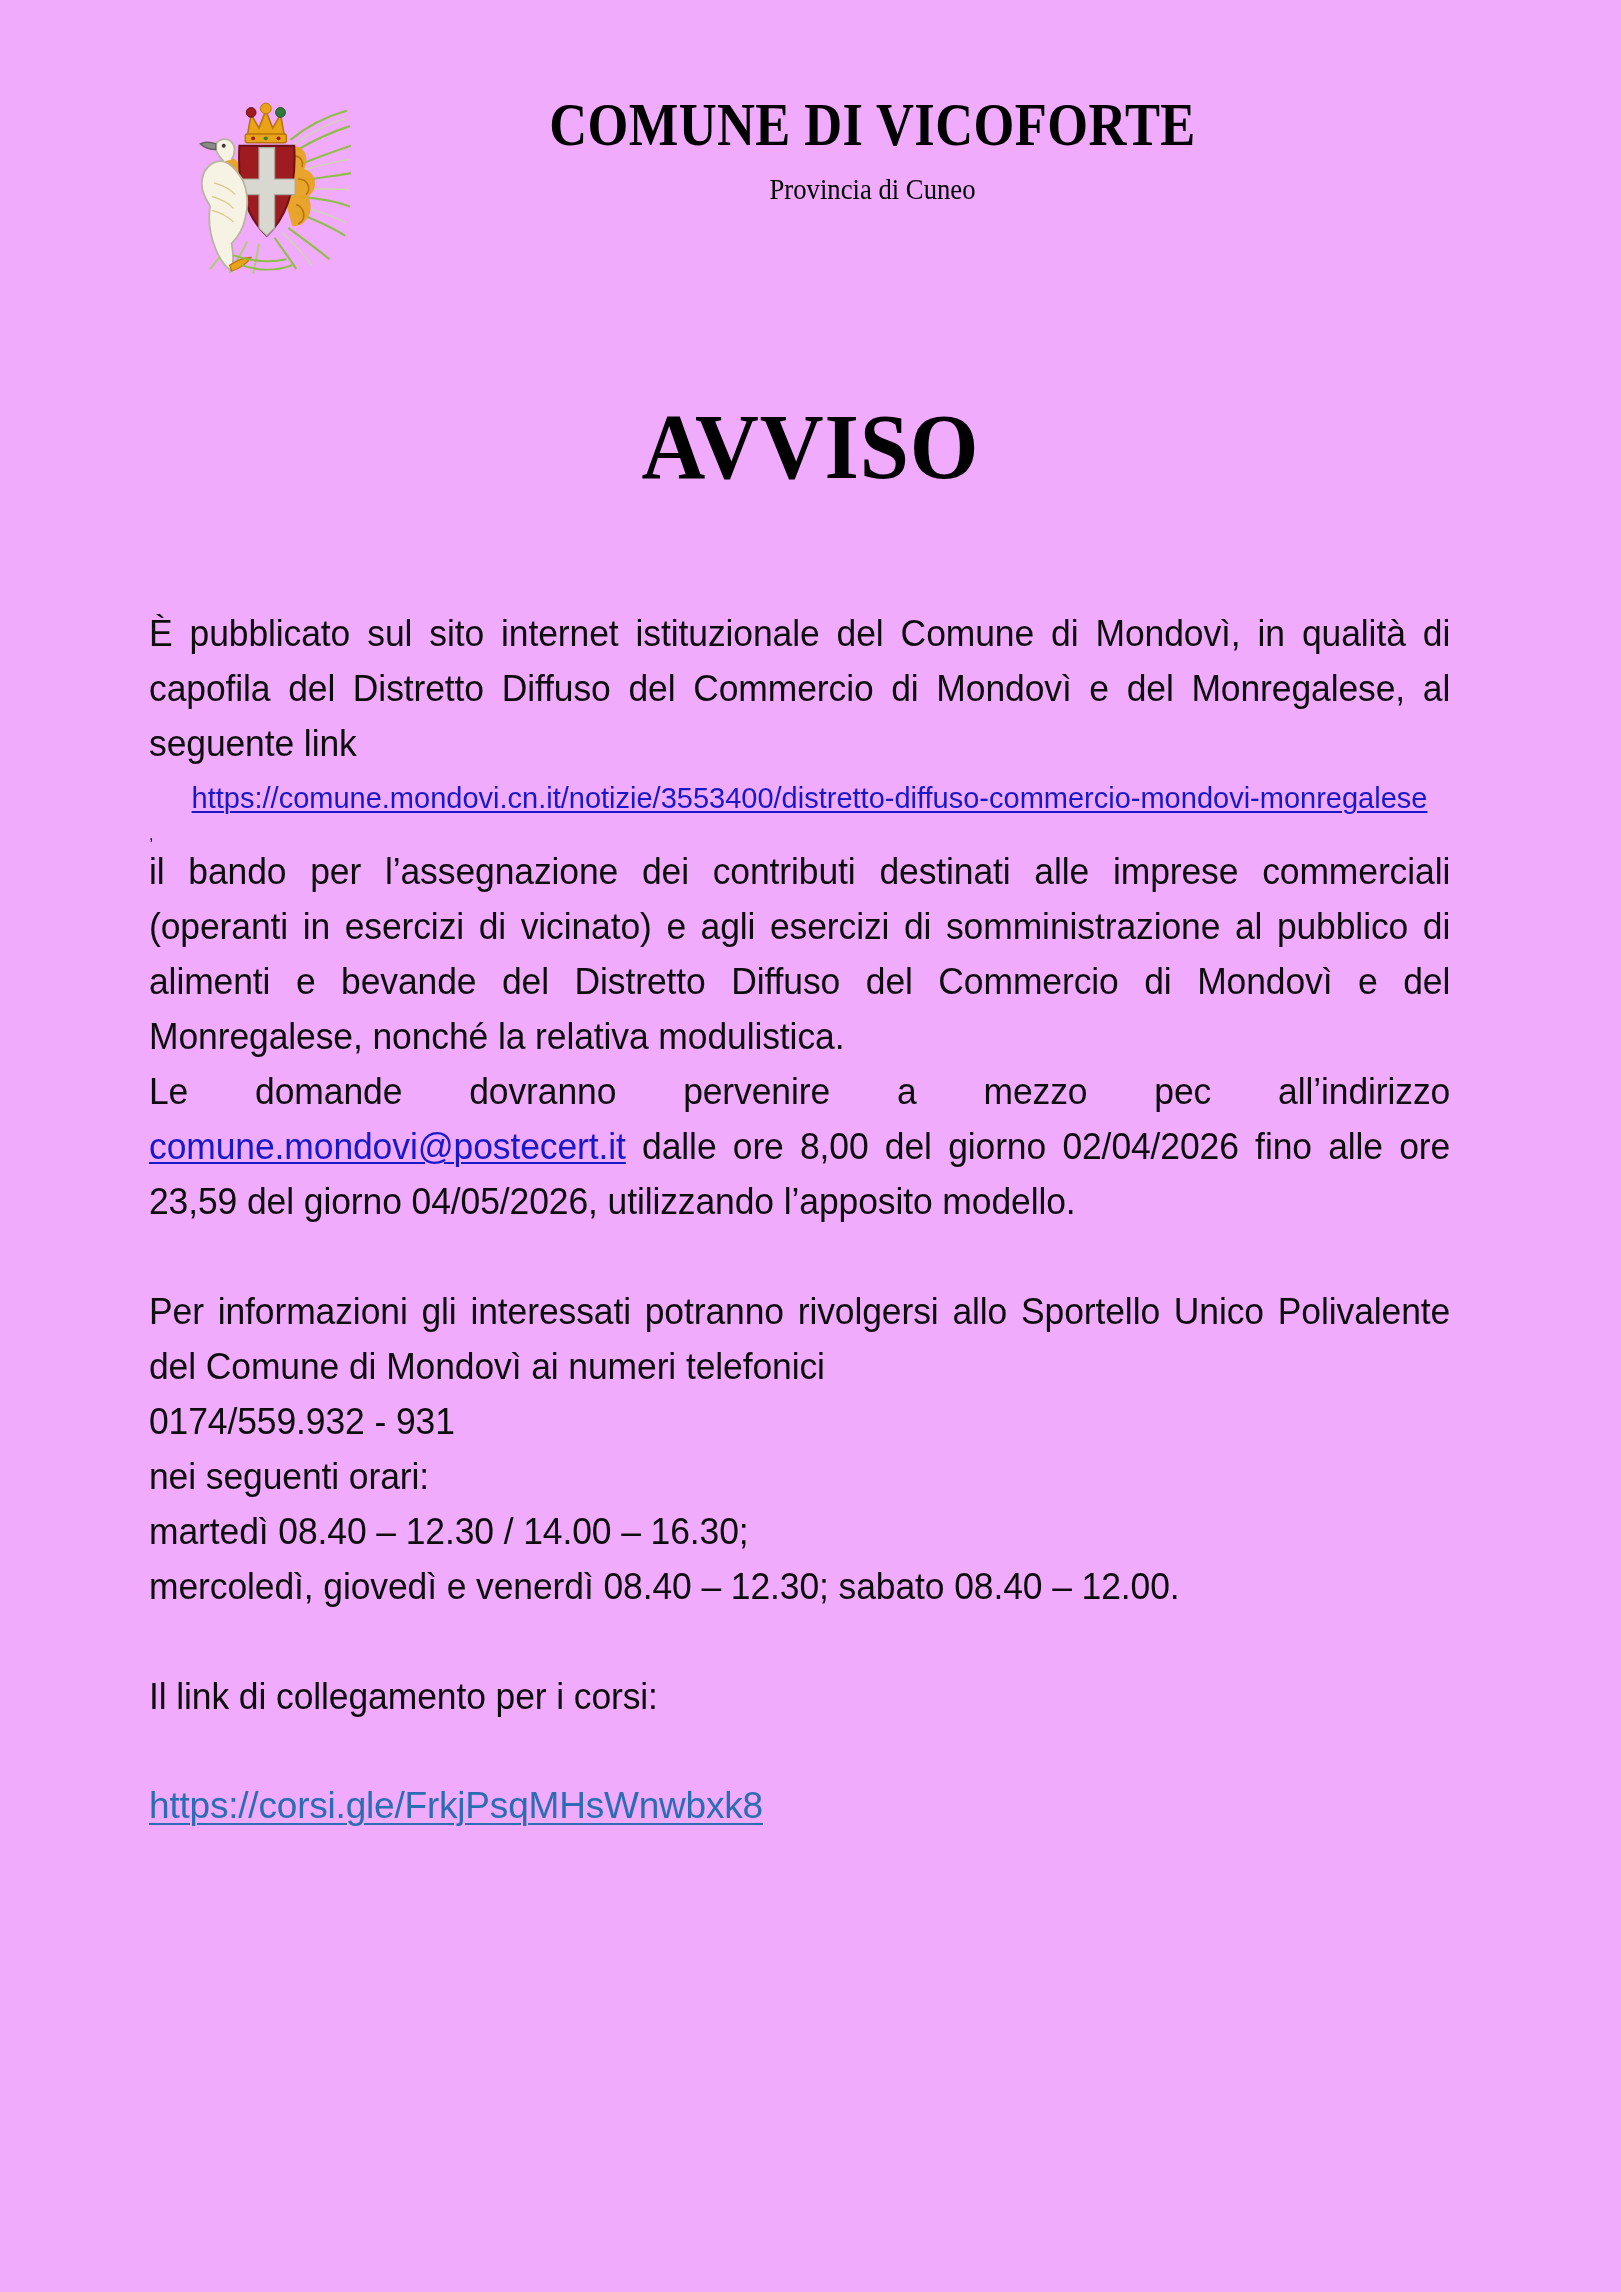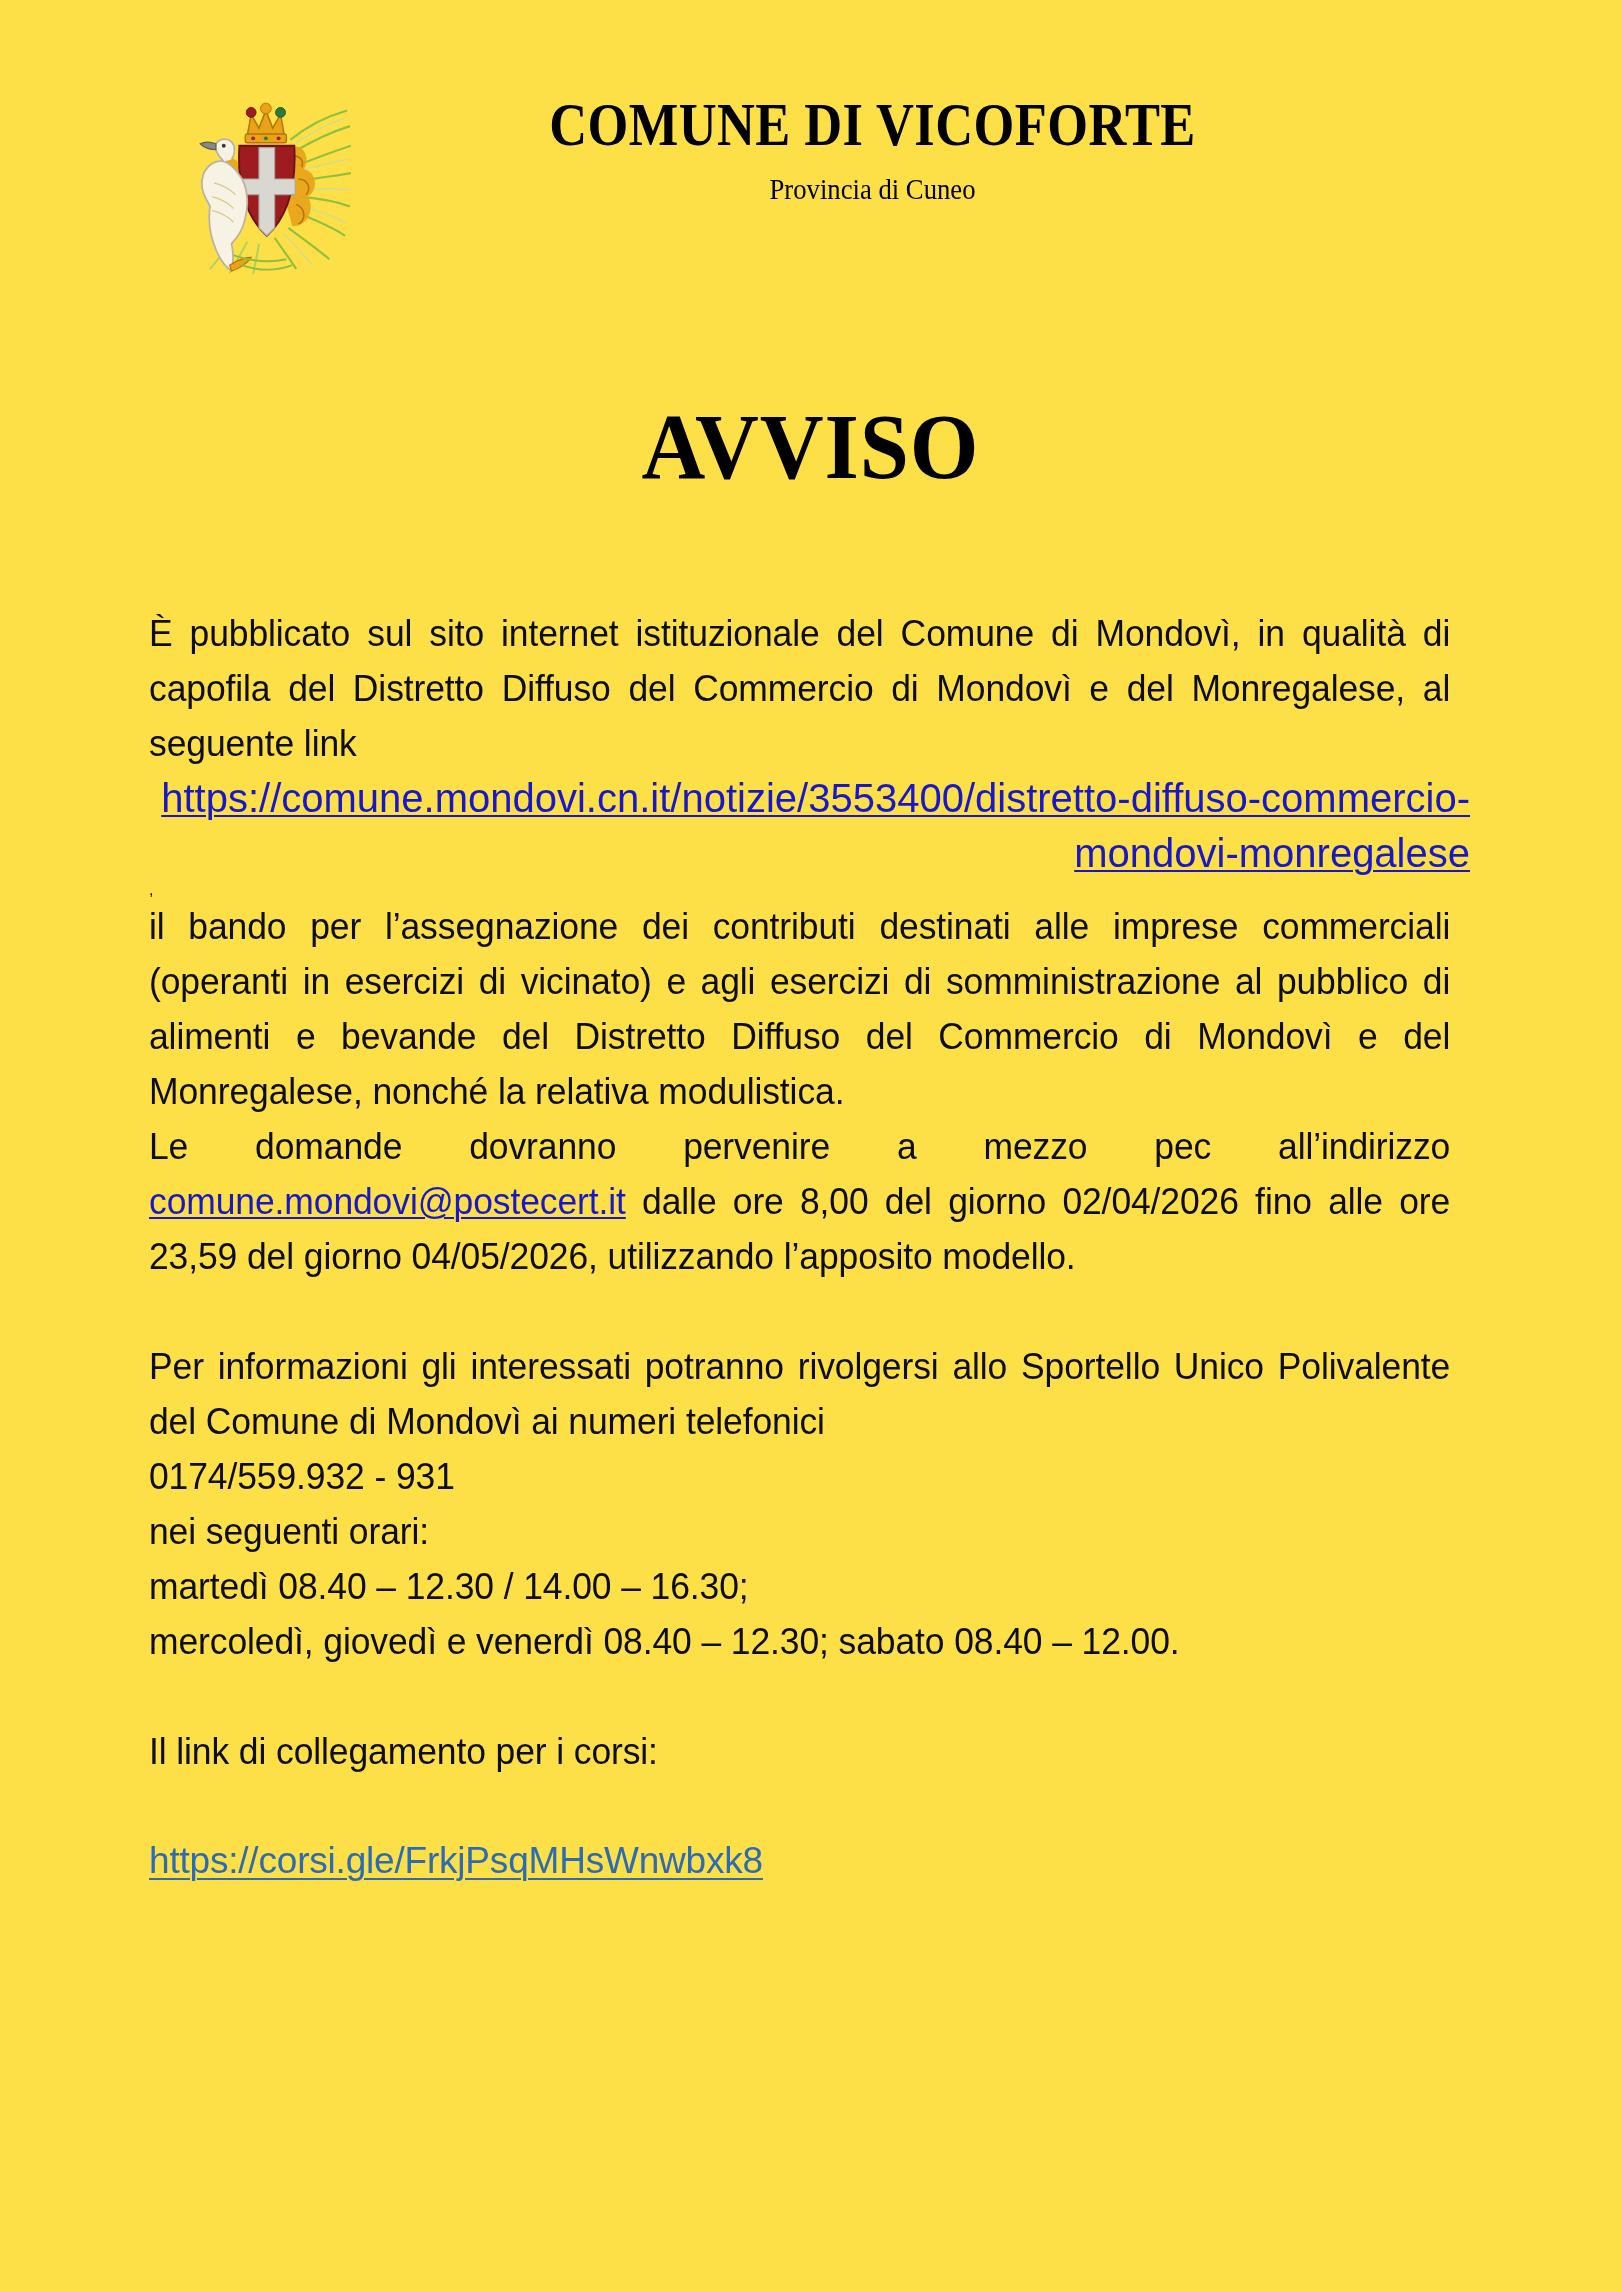--- a/index.html
+++ b/index.html
@@ -13,21 +13,21 @@
     height: 2293px;
     position: relative;
     font-family: "Liberation Sans", sans-serif;
     color: #000000;
     overflow: hidden;
   }
 
   .page {
     position: absolute;
     inset: 0;
-    background: #fde047;
+    background: #f0abfc;
   }
 
   
   .header {
     position: absolute;
     top: 44px;
     left: 0;
     width: 1621px;
     height: 235px;
   }
@@ -115,27 +115,27 @@
     color: #1818c8;
     text-decoration: underline;
     text-decoration-thickness: 2px;
     text-underline-offset: 2.9px;
     word-break: break-word;
     cursor: pointer;
   }
   .link-block {
     display: block;
     font-family: "Liberation Sans Narrow", "Liberation Sans", sans-serif;
-    font-size: 40px;
+    font-size: 29px;
     line-height: 55px;
     color: #1818c8;
     text-decoration: underline;
     text-decoration-thickness: 2px;
     text-underline-offset: 2.9px;
-    text-align: right;
+    text-align: center;
     word-break: break-all;
   }
   .link-tail {
     color: #0d0d0d;
     text-decoration: none;
   }
 
   .forms-link {
     display: inline-block;
     font-family: "Liberation Sans", sans-serif;

